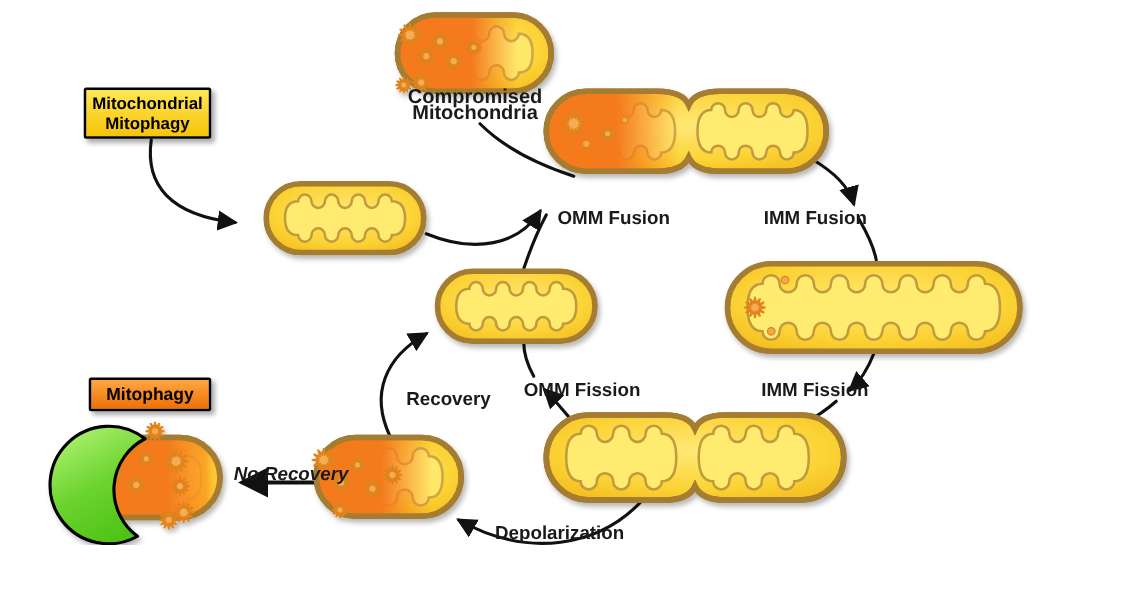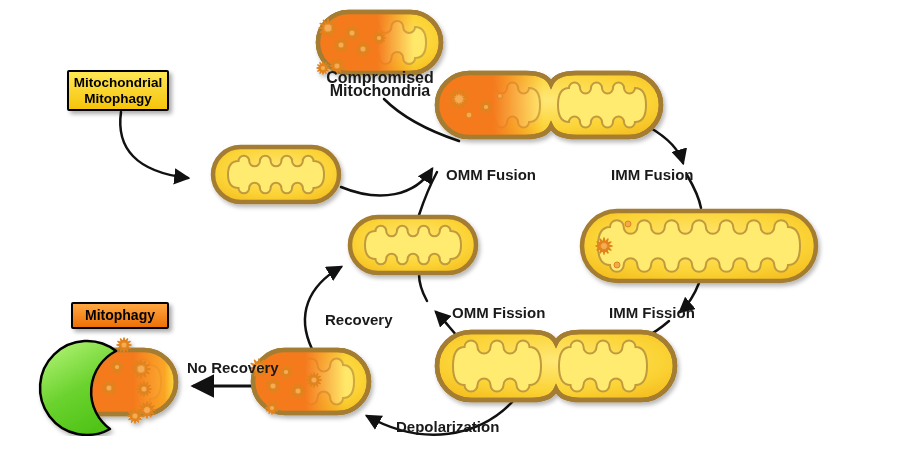--- a/index.html
+++ b/index.html
@@ -197,18 +197,18 @@
 </div>
 
 <div class="lbl2" id="lbl-compromised">
   <div>Compromised</div>
   <div>Mitochondria</div>
 </div>
 
 <div class="lbl" style="left:446px;top:166px;">OMM Fusion</div>
 <div class="lbl" style="left:611px;top:166px;">IMM Fusion</div>
 <div class="lbl" style="left:609px;top:304px;">IMM Fission</div>
-<div class="lbl" style="left:452px;top:304px;">OMM Fission</div>
+<div class="lbl" style="left:419px;top:304px;">OMM Fission</div>
 <div class="lbl" style="left:396px;top:418px;">Depolarization</div>
 <div class="lbl" style="left:325px;top:311px;">Recovery</div>
-<div class="lbl" style="left:187px;top:359px;">No Recovery</div>
+<div class="lbl" style="left:187px;top:371px;font-style:italic;">No Recovery</div>
 
 </div>
 
 </body></html>

